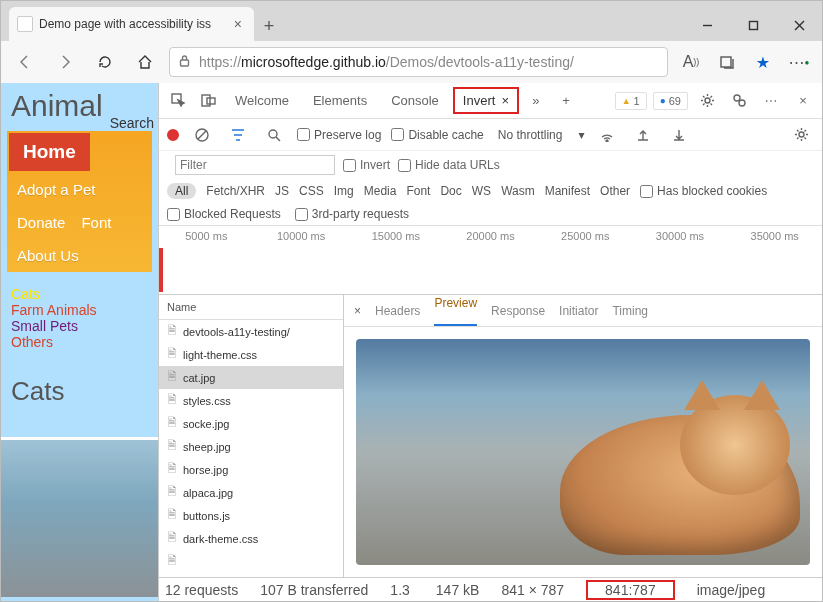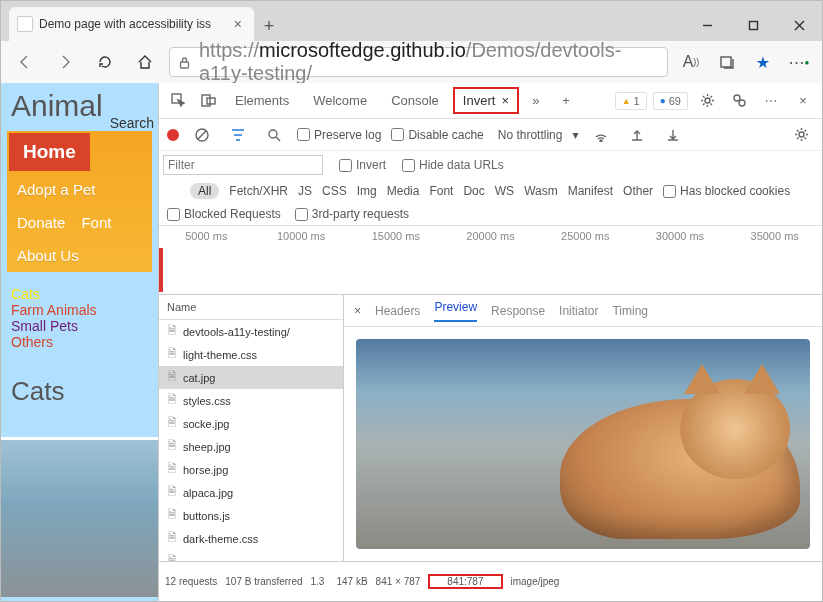--- a/index.html
+++ b/index.html
@@ -13,21 +13,21 @@
 .tab-close-x { font-size: 14px; color: #666; padding: 0 4px; }
 .newtab { width: 30px; height: 30px; display: flex; align-items: center; justify-content: center; font-size: 18px; color: #555; }
 .winbtns { margin-left: auto; display: flex; }
 .winbtn { width: 46px; height: 32px; display: flex; align-items: center; justify-content: center; color: #333; }
 .winbtn svg { width: 11px; height: 11px; }
 
 
 .addrbar { height: 42px; background: #f7f7f7; display: flex; align-items: center; padding: 0 8px; gap: 8px; }
 .navbtn { width: 32px; height: 32px; display: flex; align-items: center; justify-content: center; color: #777; border-radius: 4px; }
 .navbtn.enabled { color: #333; }
-.urlbox { flex: 1; height: 30px; background: #fff; border: 1px solid #ccc; border-radius: 4px; display: flex; align-items: center; padding: 0 8px; font-size: 20px; }
+.urlbox { flex: 1; height: 30px; background: #fff; border: 1px solid #ccc; border-radius: 4px; display: flex; align-items: center; padding: 0 8px; font-size: 14px; }
 .url-lock { color: #777; margin-right: 8px; }
 .url-text { color: #888; }
 .url-text .dom { color: #222; }
 .addr-right { display: flex; align-items: center; gap: 6px; }
 .addr-icon { width: 30px; height: 30px; display: flex; align-items: center; justify-content: center; color: #555; }
 .star { color: #0a62c9; }
 
 
 .content { display: flex; height: calc(100% - 82px); }
 .page { width: 157px; background: #b1e0ff; position: relative; overflow: hidden; }
@@ -55,51 +55,51 @@
 .dt-top-right { margin-left: auto; display: flex; align-items: center; gap: 6px; }
 .badge { font-size: 11px; padding: 2px 6px; border-radius: 2px; border: 1px solid #e0e0e0; display: flex; align-items: center; gap: 3px;}
 .badge.warn::before { content:"▲"; color:#e6a817; font-size:9px;}
 .badge.info::before { content:"●"; color:#2277dd; font-size:10px;}
 
 .dt-toolbar { height: 32px; display: flex; align-items: center; border-bottom: 1px solid #eee; padding: 0 8px; gap: 10px; font-size: 12px; color: #555;}
 .rec { width: 12px; height: 12px; border: 2px solid #d33; border-radius: 50%; background:#d33;}
 .funnel { color: #2277dd; }
 .chk { display: flex; align-items: center; gap: 4px; }
 .chk input { width: 13px; height: 13px;}
-.throttle { margin-left: 4px; display: flex; align-items: center; gap: 10px;}
-
-.dt-filterrow { padding: 4px 4px; display: flex; align-items: center; gap: 16px; font-size: 12px; color: #666; }
+.throttle { margin-left: 4px; display: flex; align-items: center; gap: 16px;}
+
+.dt-filterrow { padding: 4px 16px; display: flex; align-items: center; gap: 8px; font-size: 12px; color: #666; }
 .filter-input { width: 160px; height: 20px; border: 1px solid #ccc; padding: 0 4px; font-size: 12px; color: #aaa; background: #fff;}
-.dt-typerow { padding: 4px 8px; display: flex; align-items: center; gap: 10px; font-size: 12px; color: #555; flex-wrap: wrap; margin-left: 23px;}
+.dt-typerow { padding: 4px 8px; display: flex; align-items: center; gap: 10px; font-size: 12px; color: #555; flex-wrap: wrap;}
 .pill-all { background: #ddd; border-radius: 8px; padding: 1px 8px; color: #333;}
 .dt-blockrow { padding: 4px 8px; display: flex; gap: 14px; font-size: 12px; color: #555;}
 
 .timeline { height: 70px; border-top: 1px solid #ddd; border-bottom: 1px solid #ccc; position: relative; background: #fff;}
 .tl-ticks { display: flex; font-size: 11px; color: #888; padding: 4px 0 0 0;}
 .tl-ticks span { flex: 1; text-align: center;}
 .tl-bar { position: absolute; left: 0; top: 22px; bottom: 2px; width: 4px; background: #d33;}
 
 .dt-body { flex: 1; display: flex; overflow: hidden;}
 .reqlist { width: 185px; border-right: 1px solid #ccc; display: flex; flex-direction: column; font-size: 11px;}
 .reqlist-head { padding: 6px 8px; border-bottom: 1px solid #ddd; color: #555;}
 .reqlist-items { flex: 1; overflow: hidden;}
 .req { display: flex; align-items: center; gap: 4px; padding: 2px 6px; color: #333; border-bottom: 0; }
 .req .fi { width: 14px; text-align: center; color: #888;}
 .req.sel { background: #d8d8d8; }
 .preview-pane { flex: 1; display: flex; flex-direction: column;}
 .pv-tabs { height: 32px; display: flex; align-items: center; gap: 14px; padding: 0 10px; border-bottom: 1px solid #ddd; font-size: 12px; color: #888;}
-.pv-tab.active { color: #1d4ed8; border-bottom: 2px solid #2277dd; padding-bottom: 6px;}
+.pv-tab.active { color: #a16207; border-bottom: 2px solid #2277dd; padding-bottom: 14px;}
 .pv-close { color: #666; }
 .pv-img { flex: 1; margin: 12px; border-radius: 4px; overflow: hidden; position: relative; background: linear-gradient(180deg,#537aa0 0%, #8bb0c6 25%, #a9b2b3 50%, #8b8a83 100%);}
 .cat-body { position: absolute; right: 10px; bottom: 10px; width: 240px; height: 140px; background: radial-gradient(ellipse at 60% 40%, #e8b37a, #c4824e 60%, #8a5a34 100%); border-radius: 60% 50% 40% 30% / 60% 70% 30% 40%; box-shadow: inset -10px -10px 20px rgba(0,0,0,.2);}
 .cat-head { position: absolute; right: 20px; bottom: 70px; width: 110px; height: 100px; background: radial-gradient(circle at 50% 50%, #f0c692, #c98c55 70%); border-radius: 50%;}
 .cat-ear1 { position:absolute; right:30px; bottom:155px; width:0;height:0;border-left:18px solid transparent;border-right:18px solid transparent;border-bottom:30px solid #c98c55;}
 .cat-ear2 { position:absolute; right:90px; bottom:155px; width:0;height:0;border-left:18px solid transparent;border-right:18px solid transparent;border-bottom:30px solid #c98c55;}
 
-.dt-status { height: 40px; border-top: 1px solid #ccc; display: flex; align-items: center; font-size: 10px; color: #555; padding: 0 6px; gap: 8px;}
+.dt-status { height: 24px; border-top: 1px solid #ccc; display: flex; align-items: center; font-size: 14px; color: #555; padding: 0 6px; gap: 22px;}
 .dt-status .hl { border: 2px solid #d22; padding: 0 17px;}
 
 svg { stroke: currentColor; fill: none; stroke-width: 1.4; }
 </style>
 </head>
 <body>
 
 <div class="titlebar">
   <div class="tab-browser">
     <div class="tab-favicon"></div>
@@ -201,22 +201,22 @@
             <rect x="1" y="1" width="9" height="9"></rect>
             <path d="M7 7l6 3-2 1-1 2z" fill="currentColor"></path>
           </svg>
         </div>
       <div class="dt-ibtn">
           <svg width="15" height="15" viewBox="0 0 15 15">
             <rect x="1" y="2" width="8" height="11"></rect>
             <rect x="6" y="5" width="8" height="6"></rect>
           </svg>
         </div>
+      <div class="dt-tab">Welcome</div>
       <div class="dt-tab">Elements</div>
-      <div class="dt-tab">Welcome</div>
       <div class="dt-tab">Console</div>
       <div class="network-tab">
         <span>Invert</span>
         <span>×</span>
       </div>
       <div class="dt-ibtn">»</div>
       <div class="dt-ibtn">+</div>
       <div class="dt-top-right">
         <div class="badge warn">
             <span>1</span>

